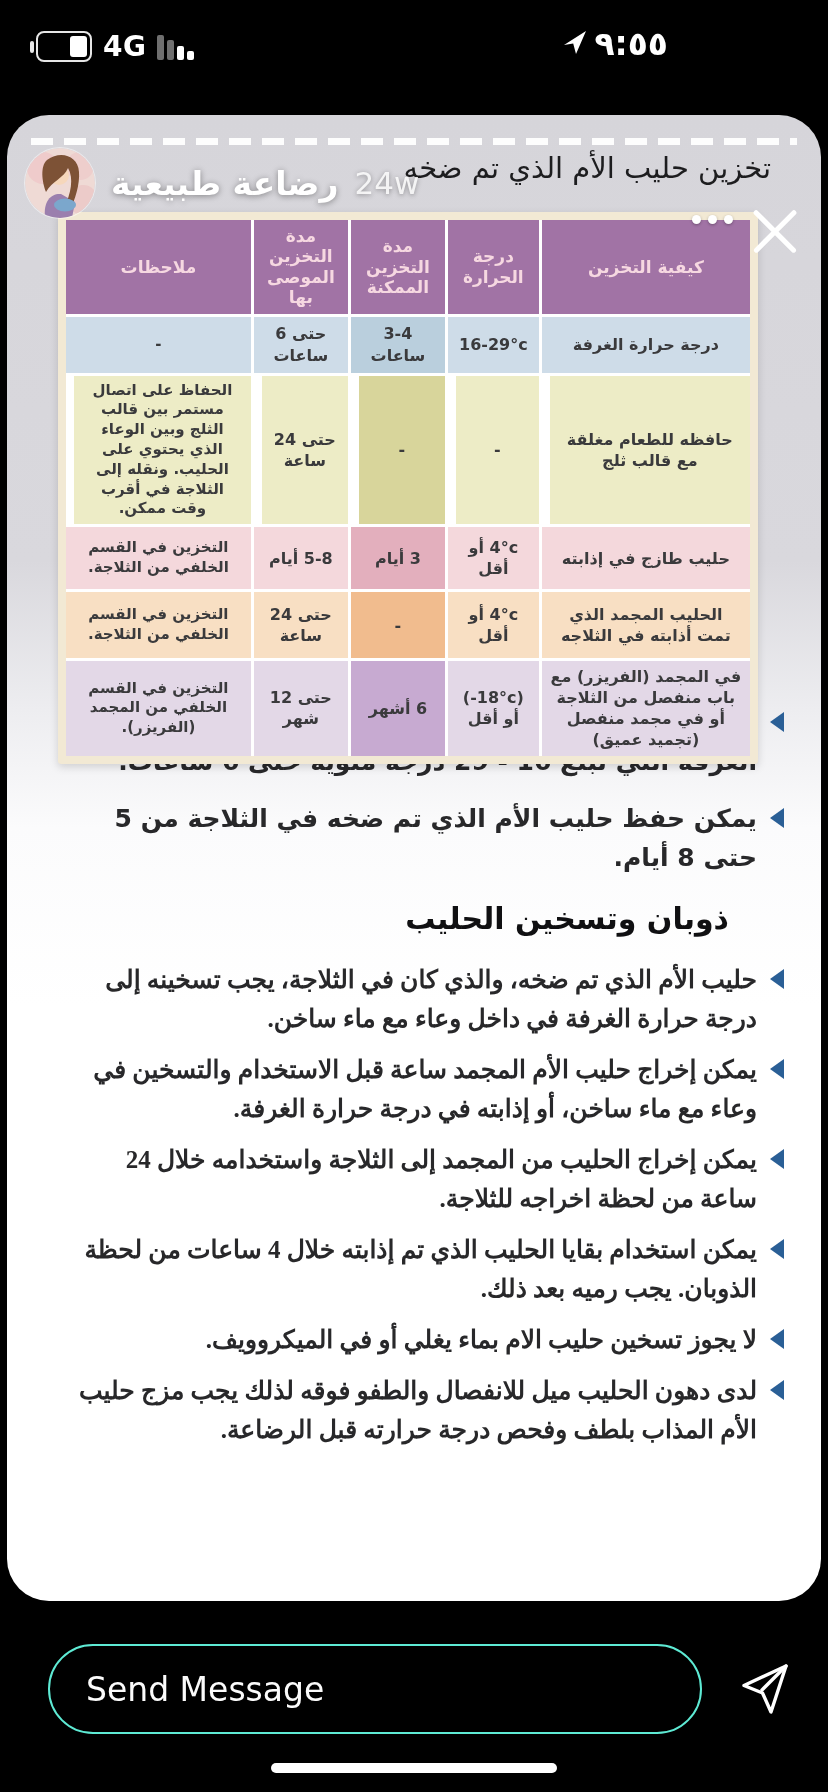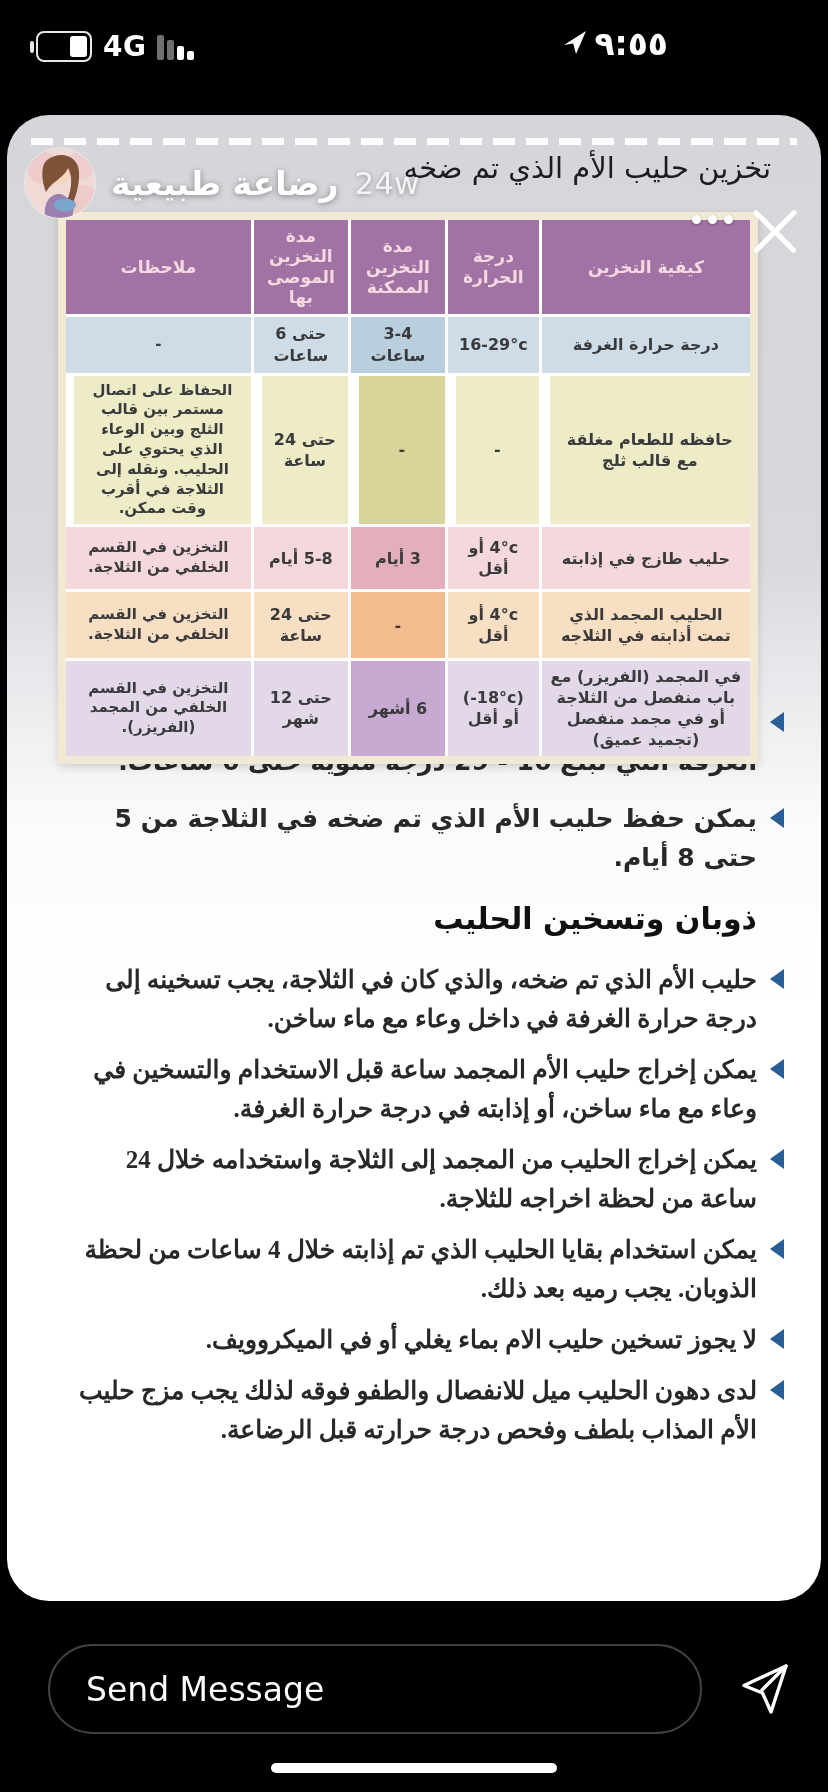--- a/index.html
+++ b/index.html
@@ -57,25 +57,25 @@
   .trow.h3 .cell{min-height:66px;}
   .trow.h4 .cell{min-height:88px;}
 
   
   .notes-area{position:absolute;top:588px;left:0;right:0;direction:rtl;}
   .bullets{list-style:none;margin:0;padding:0 64px 0 58px;}
   .bullet{position:relative;font-size:25px;line-height:39px;font-weight:700;color:#28282a;text-align:right;margin-bottom:18px;}
   .bullets-bottom .bullet{margin-bottom:12px;font-family:Liberation Serif, serif;}
   .bmark{position:absolute;right:-27px;top:9px;width:0;height:0;
       border-top:10px solid transparent;border-bottom:10px solid transparent;border-right:14px solid #2a5f96;}
-  .section-heading{margin:24px 64px 24px 0;text-align:right;font-size:30px;font-weight:800;color:#101012;}
+  .section-heading{margin:24px 92px 24px 0;text-align:right;font-size:30px;font-weight:800;color:#101012;}
 
   
   .composer{position:absolute;left:0;top:1638px;width:828px;height:104px;}
-  .msg-input{position:absolute;left:48px;top:6px;width:654px;height:90px;border:2px solid #404040;border-radius:46px;
+  .msg-input{position:absolute;left:48px;top:6px;width:654px;height:90px;border:2px solid #5eead4;border-radius:46px;
       display:flex;align-items:center;padding:0 36px;box-sizing:border-box;cursor:text;}
   .placeholder{color:#fbfbfb;font-size:33px;font-weight:400;}
   .send-btn{position:absolute;right:28px;top:16px;width:74px;height:74px;display:flex;align-items:center;justify-content:center;cursor:pointer;}
   .home-indicator{position:absolute;left:271px;top:1763px;width:286px;height:10px;border-radius:6px;background:#fff;}
 </style>
 </head>
 <body>
 
 <div class="screen">
 

